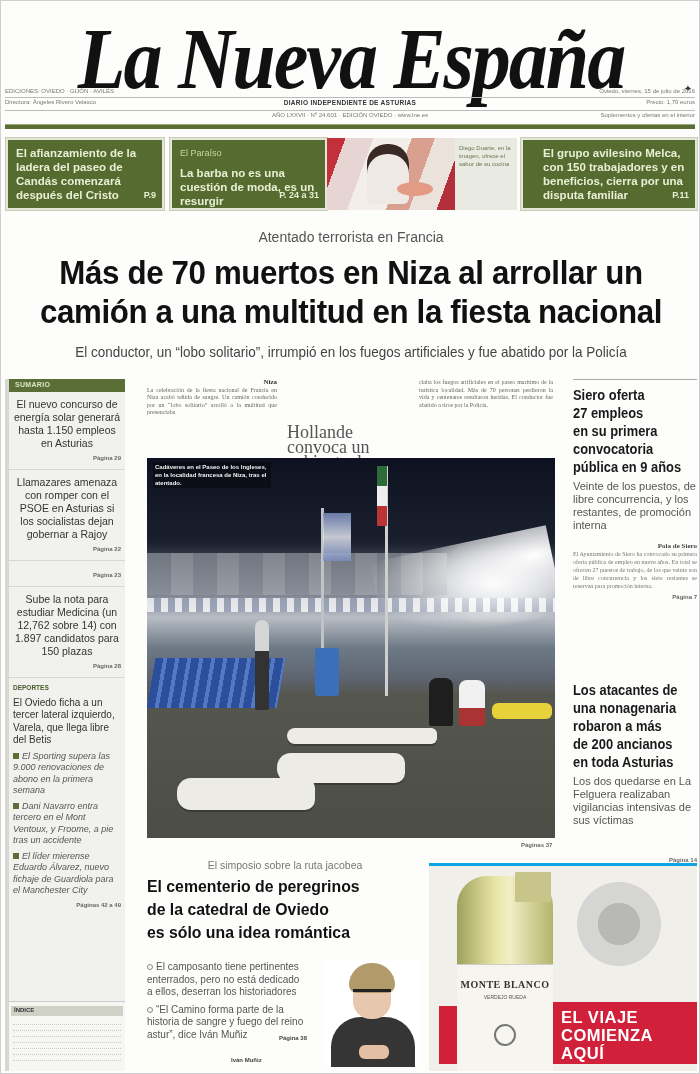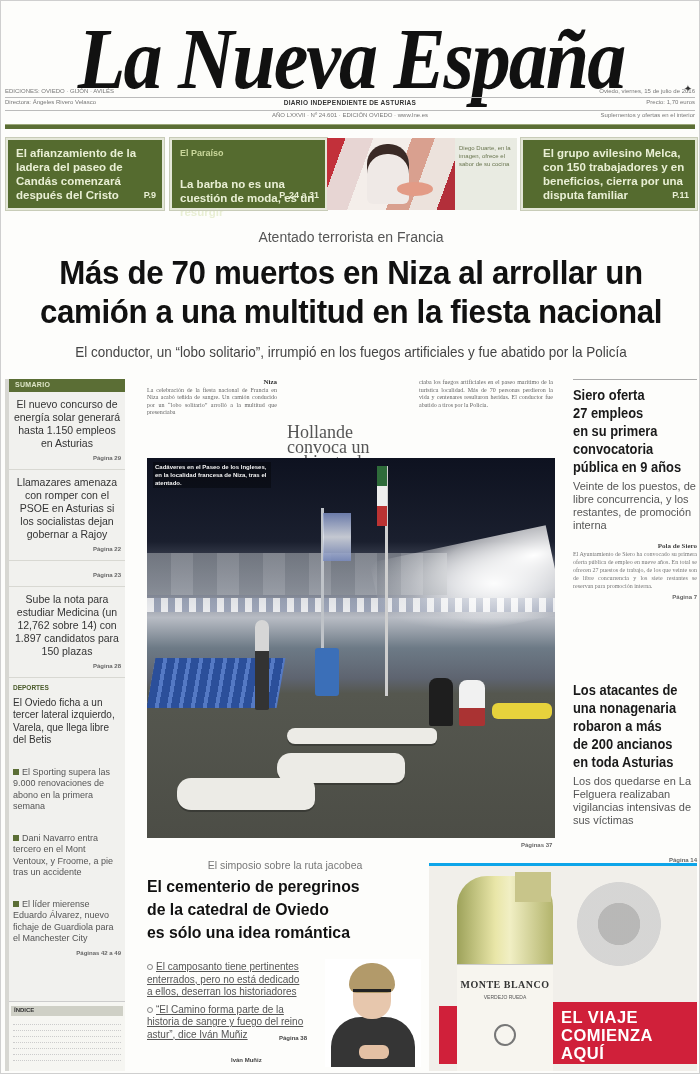--- a/index.html
+++ b/index.html
@@ -19,41 +19,41 @@
   .meta-right { position: absolute; right: 0; }
   .meta-center { position: absolute; left: 0; right: 0; text-align: center; }
   .meta-center.bold { font-weight: bold; color: #333; font-size: 6.5px; letter-spacing: .3px; }
   .green-rule { position: absolute; left: 4px; right: 4px; top: 123px; height: 5px; background: #5b6e35; border-top: 1px solid #9aa779; }
 
   
   .teaser { position: absolute; top: 137px; height: 72px; background: #556b2f; color: #e9efd4; font-weight: bold; font-size: 11.5px; line-height: 14px; padding: 6px 8px; border: 2px solid #e4e7d8; outline: 1px solid #c8ccb8; }
   .teaser .pg { position: absolute; right: 6px; bottom: 6px; font-size: 9px; }
   .teaser.t1 { left: 5px; width: 158px; }
   .teaser.t2 { left: 169px; width: 157px; }
-  .teaser.t2 .kicker { font-size: 9px; color: #c9d79a; font-weight: bold; display: block; margin-bottom: 17px; }
+  .teaser.t2 .kicker { font-size: 9px; color: #c9d79a; font-weight: normal; display: block; margin-bottom: 6px; }
   .teaser.t3 { left: 520px; width: 176px; padding-left: 20px; }
   .teaser-photo { position: absolute; left: 326px; top: 137px; width: 128px; height: 72px; background: linear-gradient(110deg, #c2303a 0 12%, #e7d5d3 12% 30%, #f4eeea 30% 55%, #d9a08f 55% 70%, #ece2dc 70% 88%, #b32f3a 88%); }
   .teaser-photo .figure { position: absolute; left: 40px; top: 6px; width: 42px; height: 60px; border-radius: 20px 20px 6px 6px; background: #efe9e6; box-shadow: inset 0 10px 0 #3a2a26; }
   .teaser-photo .plate { position: absolute; left: 70px; top: 44px; width: 36px; height: 14px; border-radius: 50%; background: #e39b86; }
   .teaser-caption { position: absolute; left: 454px; top: 137px; width: 62px; height: 72px; background: #e9ebe2; font-size: 6px; line-height: 8px; color: #6a7650; padding: 6px 4px; }
 
   
   .kicker-main { position: absolute; top: 228px; left: 0; width: 700px; text-align: center; font-size: 14px; color: #555; }
   .headline { position: absolute; top: 252px; left: 0; width: 700px; text-align: center; font-weight: bold; font-size: 34px; line-height: 39px; letter-spacing: -0.4px; color: #111; transform: scaleX(0.92); transform-origin: center; }
   .subhead { position: absolute; top: 343px; left: 0; width: 700px; text-align: center; font-size: 14.5px; color: #444; transform: scaleX(0.93); transform-origin: center; white-space: nowrap; }
 
   
   .sidebar { position: absolute; left: 4px; top: 378px; width: 120px; height: 692px; background: #f1f1ee; border-left: 4px solid #d7d7d2; }
   .sumario-bar { height: 13px; background: #5b6e35; color: #dde5c7; font-size: 7px; font-weight: bold; padding: 2px 6px; letter-spacing: .3px; }
   .side-item { padding: 6px 4px 4px; text-align: center; font-size: 10.5px; line-height: 13px; color: #333; border-bottom: 1px solid #d8d8d2; }
   .side-item .pg { display: block; text-align: right; font-size: 6px; color: #666; margin-top: 2px; font-weight: bold; }
   .deportes { padding: 4px 4px; font-size: 10px; line-height: 12.5px; color: #333; }
   .deportes .label { font-size: 6.5px; color: #4a5a2a; font-weight: bold; display: block; margin-bottom: 2px; }
   .deportes .lead { display: block; }
-  .deportes .bullet-item { font-size: 9px; line-height: 11.5px; color: #555; margin-top: 20px; }
+  .deportes .bullet-item { font-size: 9px; line-height: 11.5px; color: #555; margin-top: 4px; font-style: italic; }
   .deportes .bullet { display: inline-block; width: 6px; height: 6px; background: #5b6e35; margin-right: 3px; }
   .deportes .pg { display: block; text-align: right; font-size: 6px; color: #666; margin-top: 2px; font-weight: bold; }
   .indice { position: absolute; left: 0; right: 0; bottom: 0; height: 70px; background: #f6f6f2; border-top: 1px solid #ccc; }
   .indice-bar { height: 10px; background: #cfd0c6; margin: 4px 2px; font-size: 6px; padding: 1px 3px; font-weight: bold; color: #333; }
   .indice-rows { font-size: 4.5px; color: #999; line-height: 6px; padding: 0 4px; }
   .indice-line { height: 5px; border-bottom: 1px dotted #ccc; margin: 1px 0; }
 
   
   .center-text { position: absolute; top: 378px; left: 146px; width: 406px; height: 72px; }
   .col-a { position: absolute; left: 0; top: 0; width: 130px; font-family: "Liberation Serif", serif; font-size: 6px; line-height: 7.6px; color: #666; text-align: justify; }
@@ -94,21 +94,21 @@
   .rc-dateline { text-align: right; font-family: "Liberation Serif", serif; font-size: 7px; font-weight: bold; color: #444; margin-top: 10px; }
   .rc-body { font-family: "Liberation Serif", serif; font-size: 6px; line-height: 8px; color: #777; text-align: justify; }
   .rc-pg { text-align: right; font-size: 6px; color: #666; font-weight: bold; margin-top: 4px; }
   .right-col2 { position: absolute; left: 572px; top: 680px; width: 124px; }
 
   
   .bottom-story { position: absolute; left: 146px; top: 858px; width: 276px; height: 212px; }
   .bs-kicker { text-align: center; font-size: 10.5px; color: #777; margin-bottom: 4px; }
   .bs-head { font-weight: bold; font-size: 17px; line-height: 23px; color: #111; transform: scaleX(.93); transform-origin: left; white-space: nowrap; }
   .bs-bullets { position: absolute; left: 0; top: 102px; width: 160px; font-size: 10px; line-height: 12.5px; color: #555; }
-  .bs-bullets p { margin-bottom: 5px; text-decoration: underline; }
+  .bs-bullets p { margin-bottom: 5px; }
   .bs-bullets .b { display: inline-block; width: 6px; height: 6px; border-radius: 50%; border: 1px solid #888; margin-right: 3px; }
   .bs-pg { font-size: 6px; color: #444; font-weight: bold; float: right; margin-top: 3px; }
   .bs-credit { position: absolute; left: 84px; top: 198px; font-size: 6px; color: #444; font-weight: bold; }
   .portrait { position: absolute; left: 178px; top: 100px; width: 96px; height: 108px; background: #fff; overflow: hidden; }
   .portrait .hair { position: absolute; left: 24px; top: 4px; width: 46px; height: 30px; border-radius: 22px 22px 8px 8px; background: #b29a6a; }
   .portrait .face { position: absolute; left: 28px; top: 14px; width: 38px; height: 46px; border-radius: 16px 16px 18px 18px; background: #e7c7ad; }
   .portrait .glasses { position: absolute; left: 28px; top: 30px; width: 38px; height: 8px; border-top: 3px solid #222; }
   .portrait .torso { position: absolute; left: 6px; top: 58px; width: 84px; height: 52px; border-radius: 30px 30px 0 0; background: #353535; }
   .portrait .hands { position: absolute; left: 34px; top: 86px; width: 30px; height: 14px; border-radius: 6px; background: #e3c0a4; }
 

